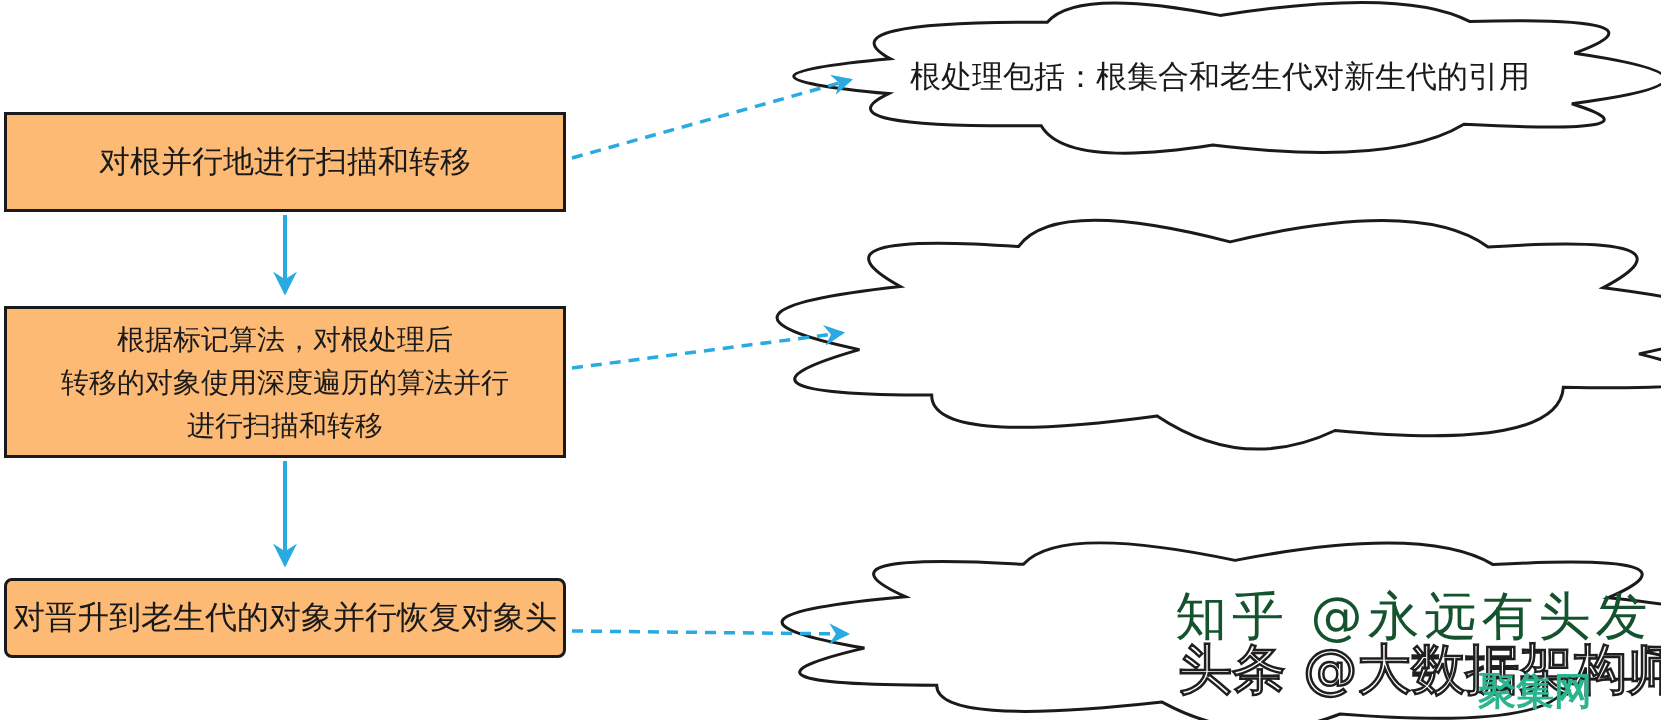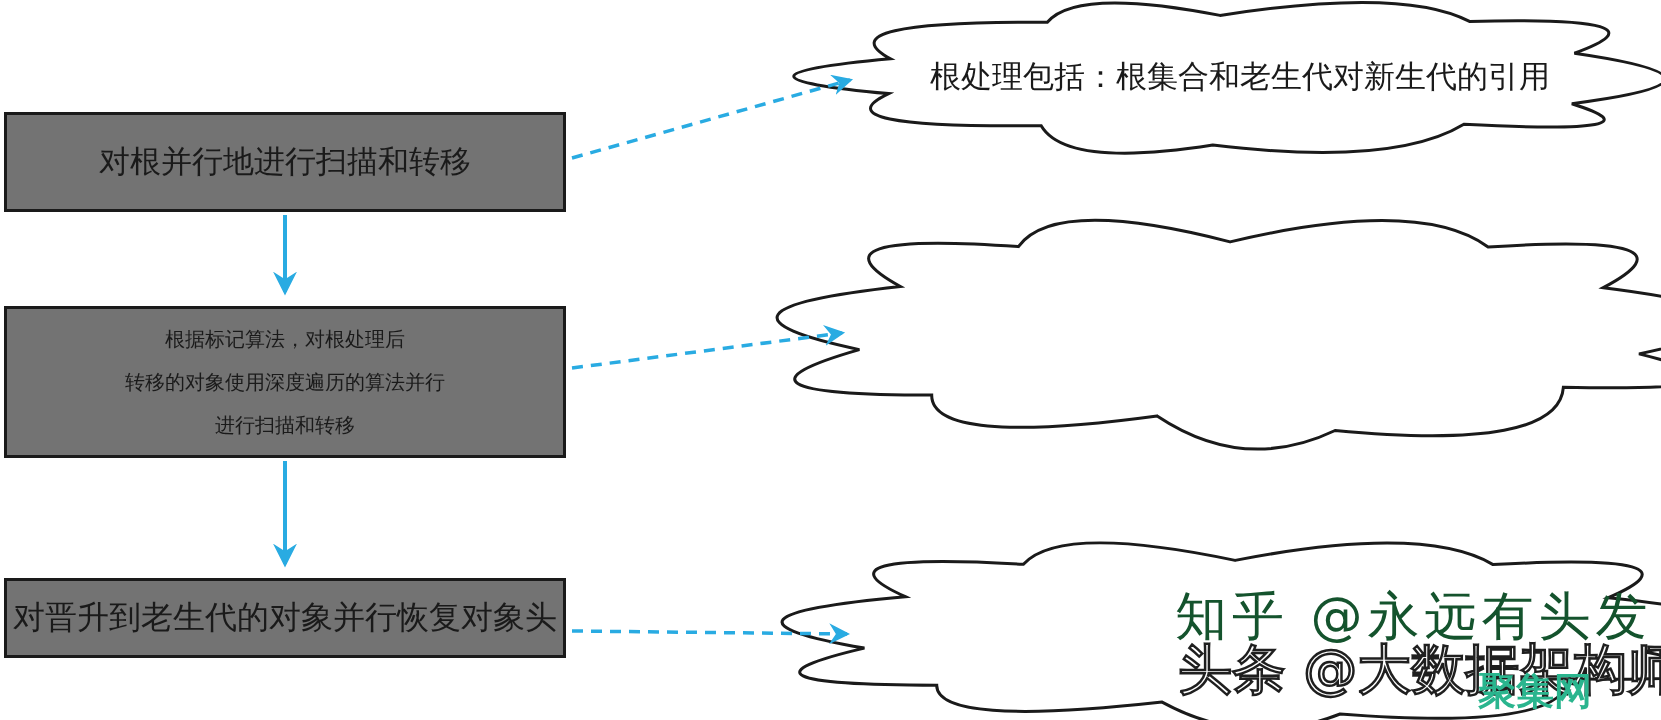--- a/index.html
+++ b/index.html
@@ -8,33 +8,33 @@
     width:1661px;height:720px;
     background:#ffffff;
     overflow:hidden;
     font-family:"DejaVu Serif","Liberation Serif",serif;
     color:#1a1a1a;
   }
   .stage svg{position:absolute;left:0;top:0;z-index:0;}
   .flow-box{
     position:absolute;
     border:3px solid #1a1a1a;
-    background:#737373;
+    background:#fdba74;
     display:flex;align-items:center;justify-content:center;
     text-align:center;
     white-space:pre-line;
     z-index:2;
     box-sizing:border-box;
   }
   .box-1{left:4px;top:112px;width:562px;height:100px;font-size:31px;}
-  .box-2{left:4px;top:306px;width:562px;height:152px;font-size:20px;line-height:43px;}
-  .box-3{left:4px;top:578px;width:562px;height:80px;font-size:32px;}
+  .box-2{left:4px;top:306px;width:562px;height:152px;font-size:28px;line-height:43px;}
+  .box-3{left:4px;top:578px;width:562px;height:80px;font-size:32px;border-radius:8px;}
   .cloud-text{
     position:absolute;
-    display:flex;align-items:center;justify-content:center;
+    display:flex;align-items:center;justify-content:flex-start;
     text-align:center;
     white-space:pre-line;
     z-index:2;
   }
   .ct-1{left:910px;top:14px;width:660px;height:124px;font-size:31px;line-height:42px;}
   .ct-2{left:885px;top:252px;width:740px;height:158px;font-size:30px;line-height:42px;}
   .ct-3{left:890px;top:586px;width:740px;height:94px;font-size:30px;line-height:41px;}
   .wm-zhihu{
     position:absolute;left:1175px;top:582px;
     font-size:52px;color:#14532d;

